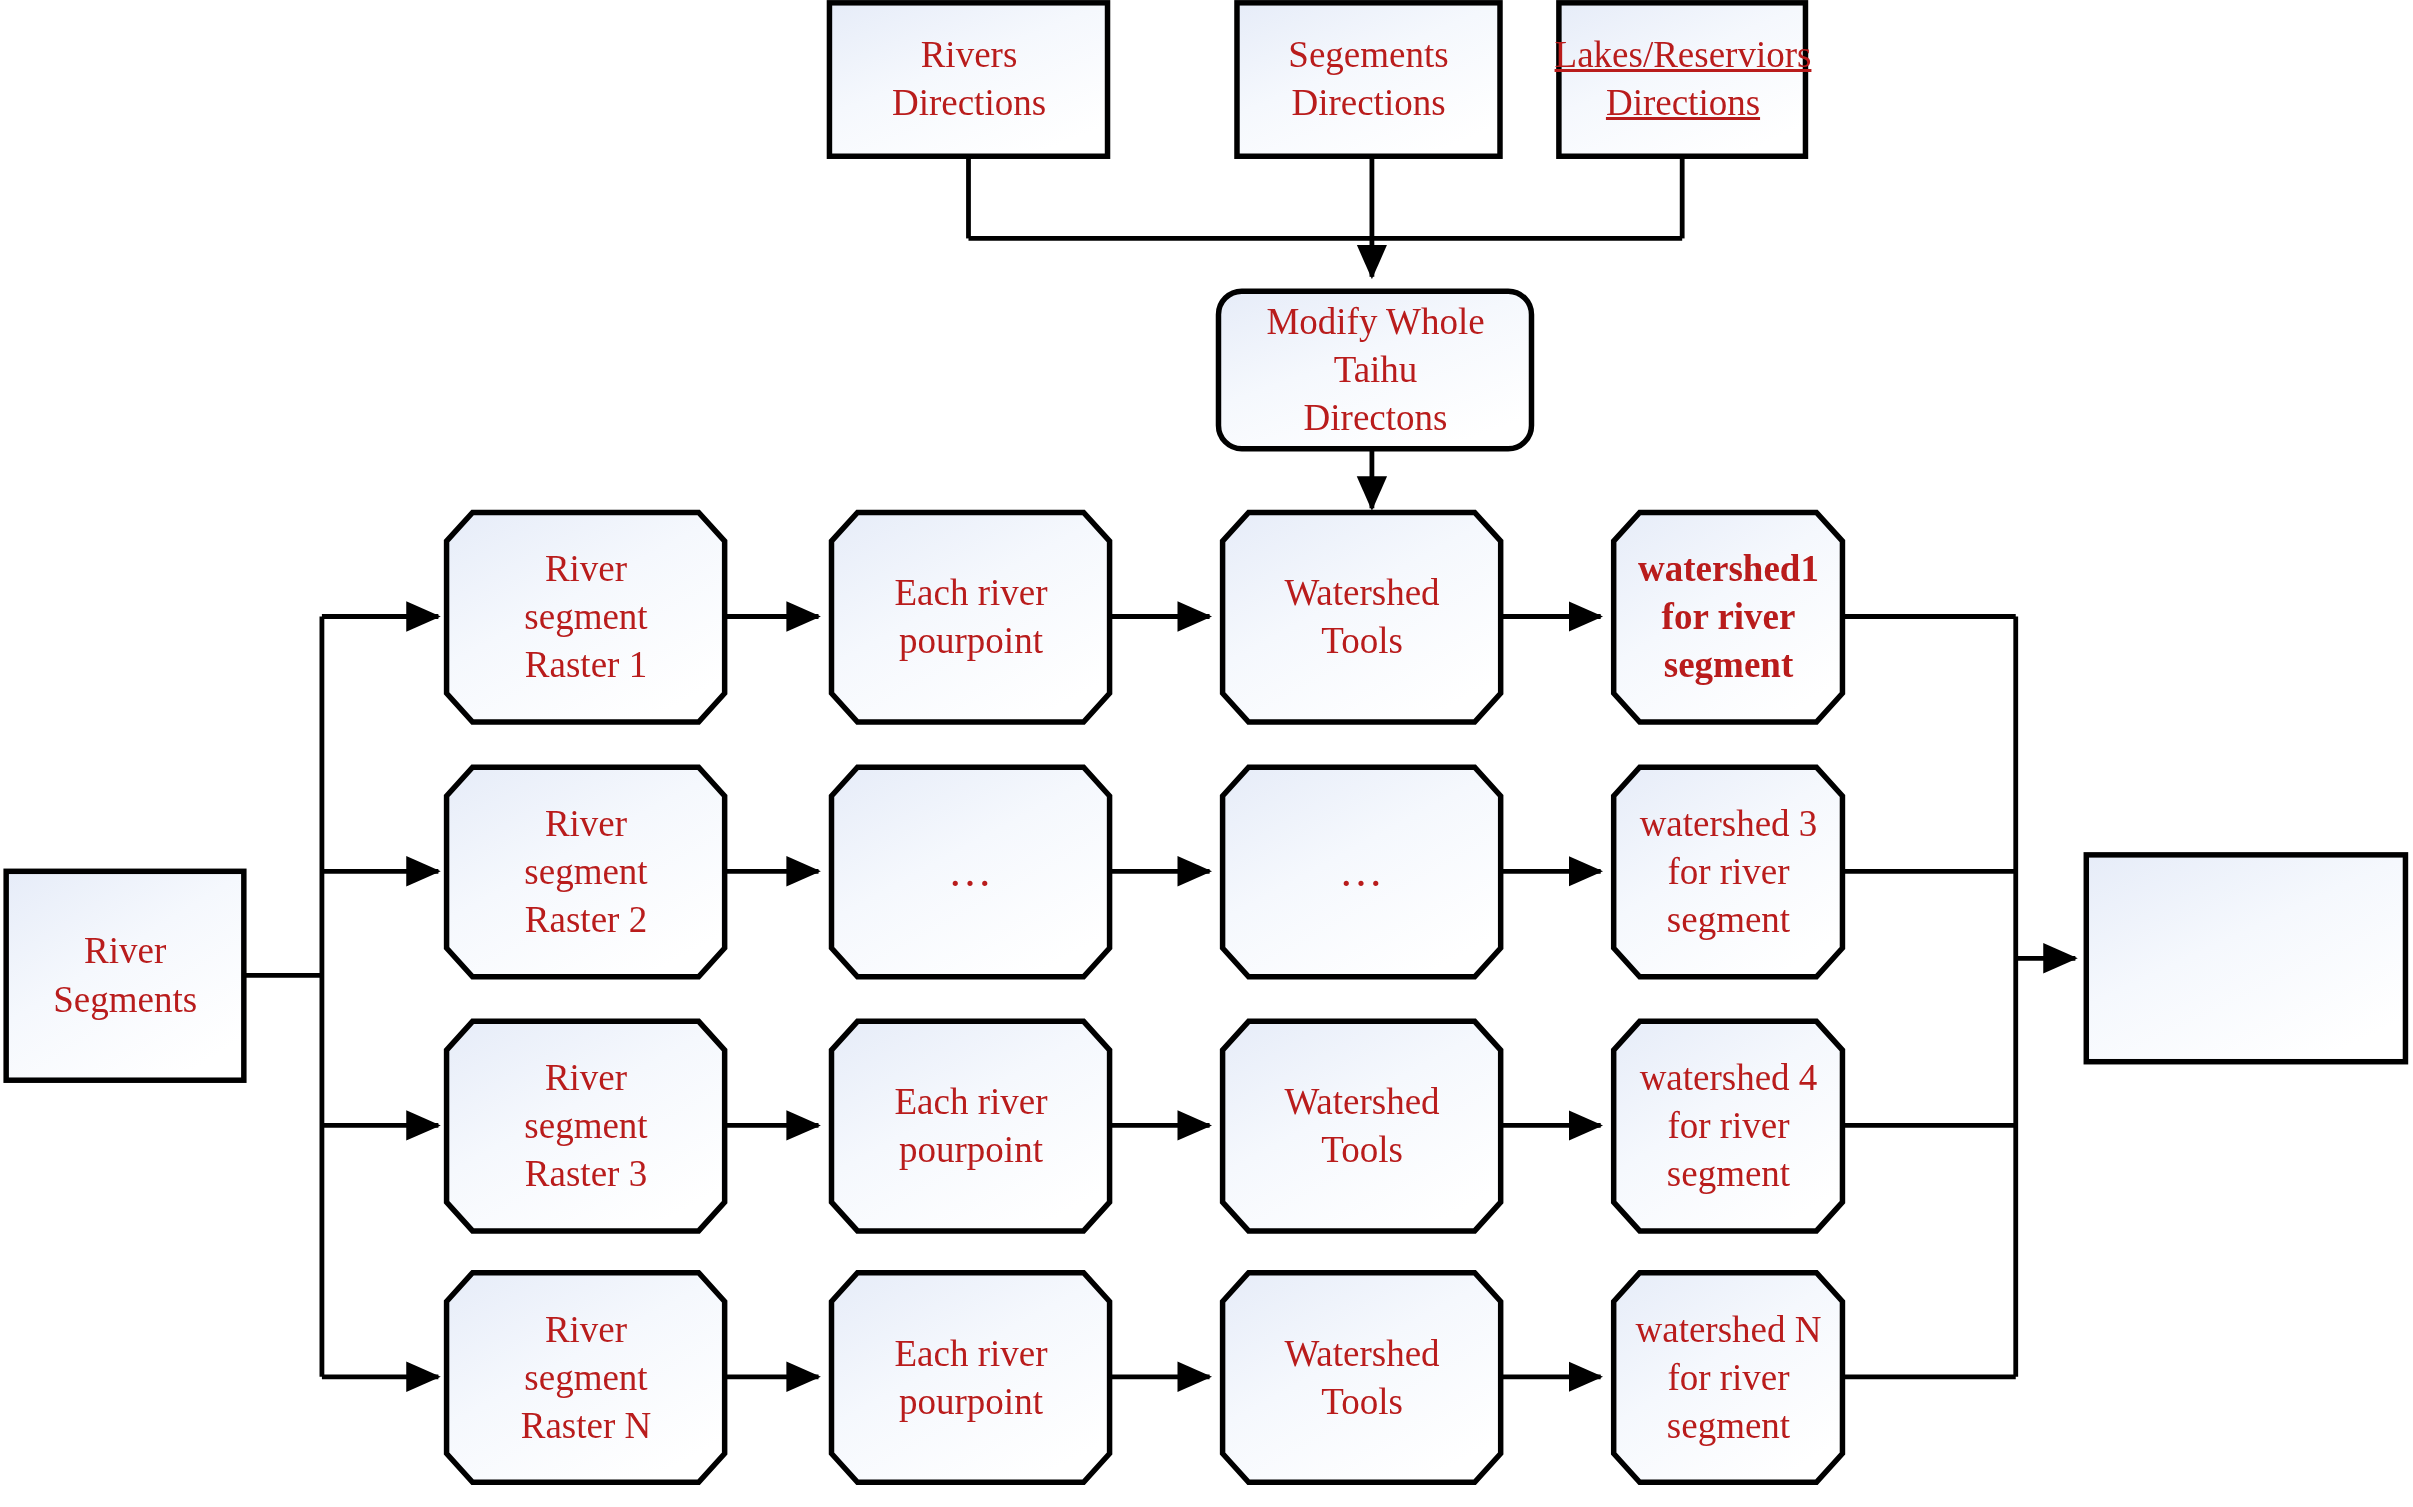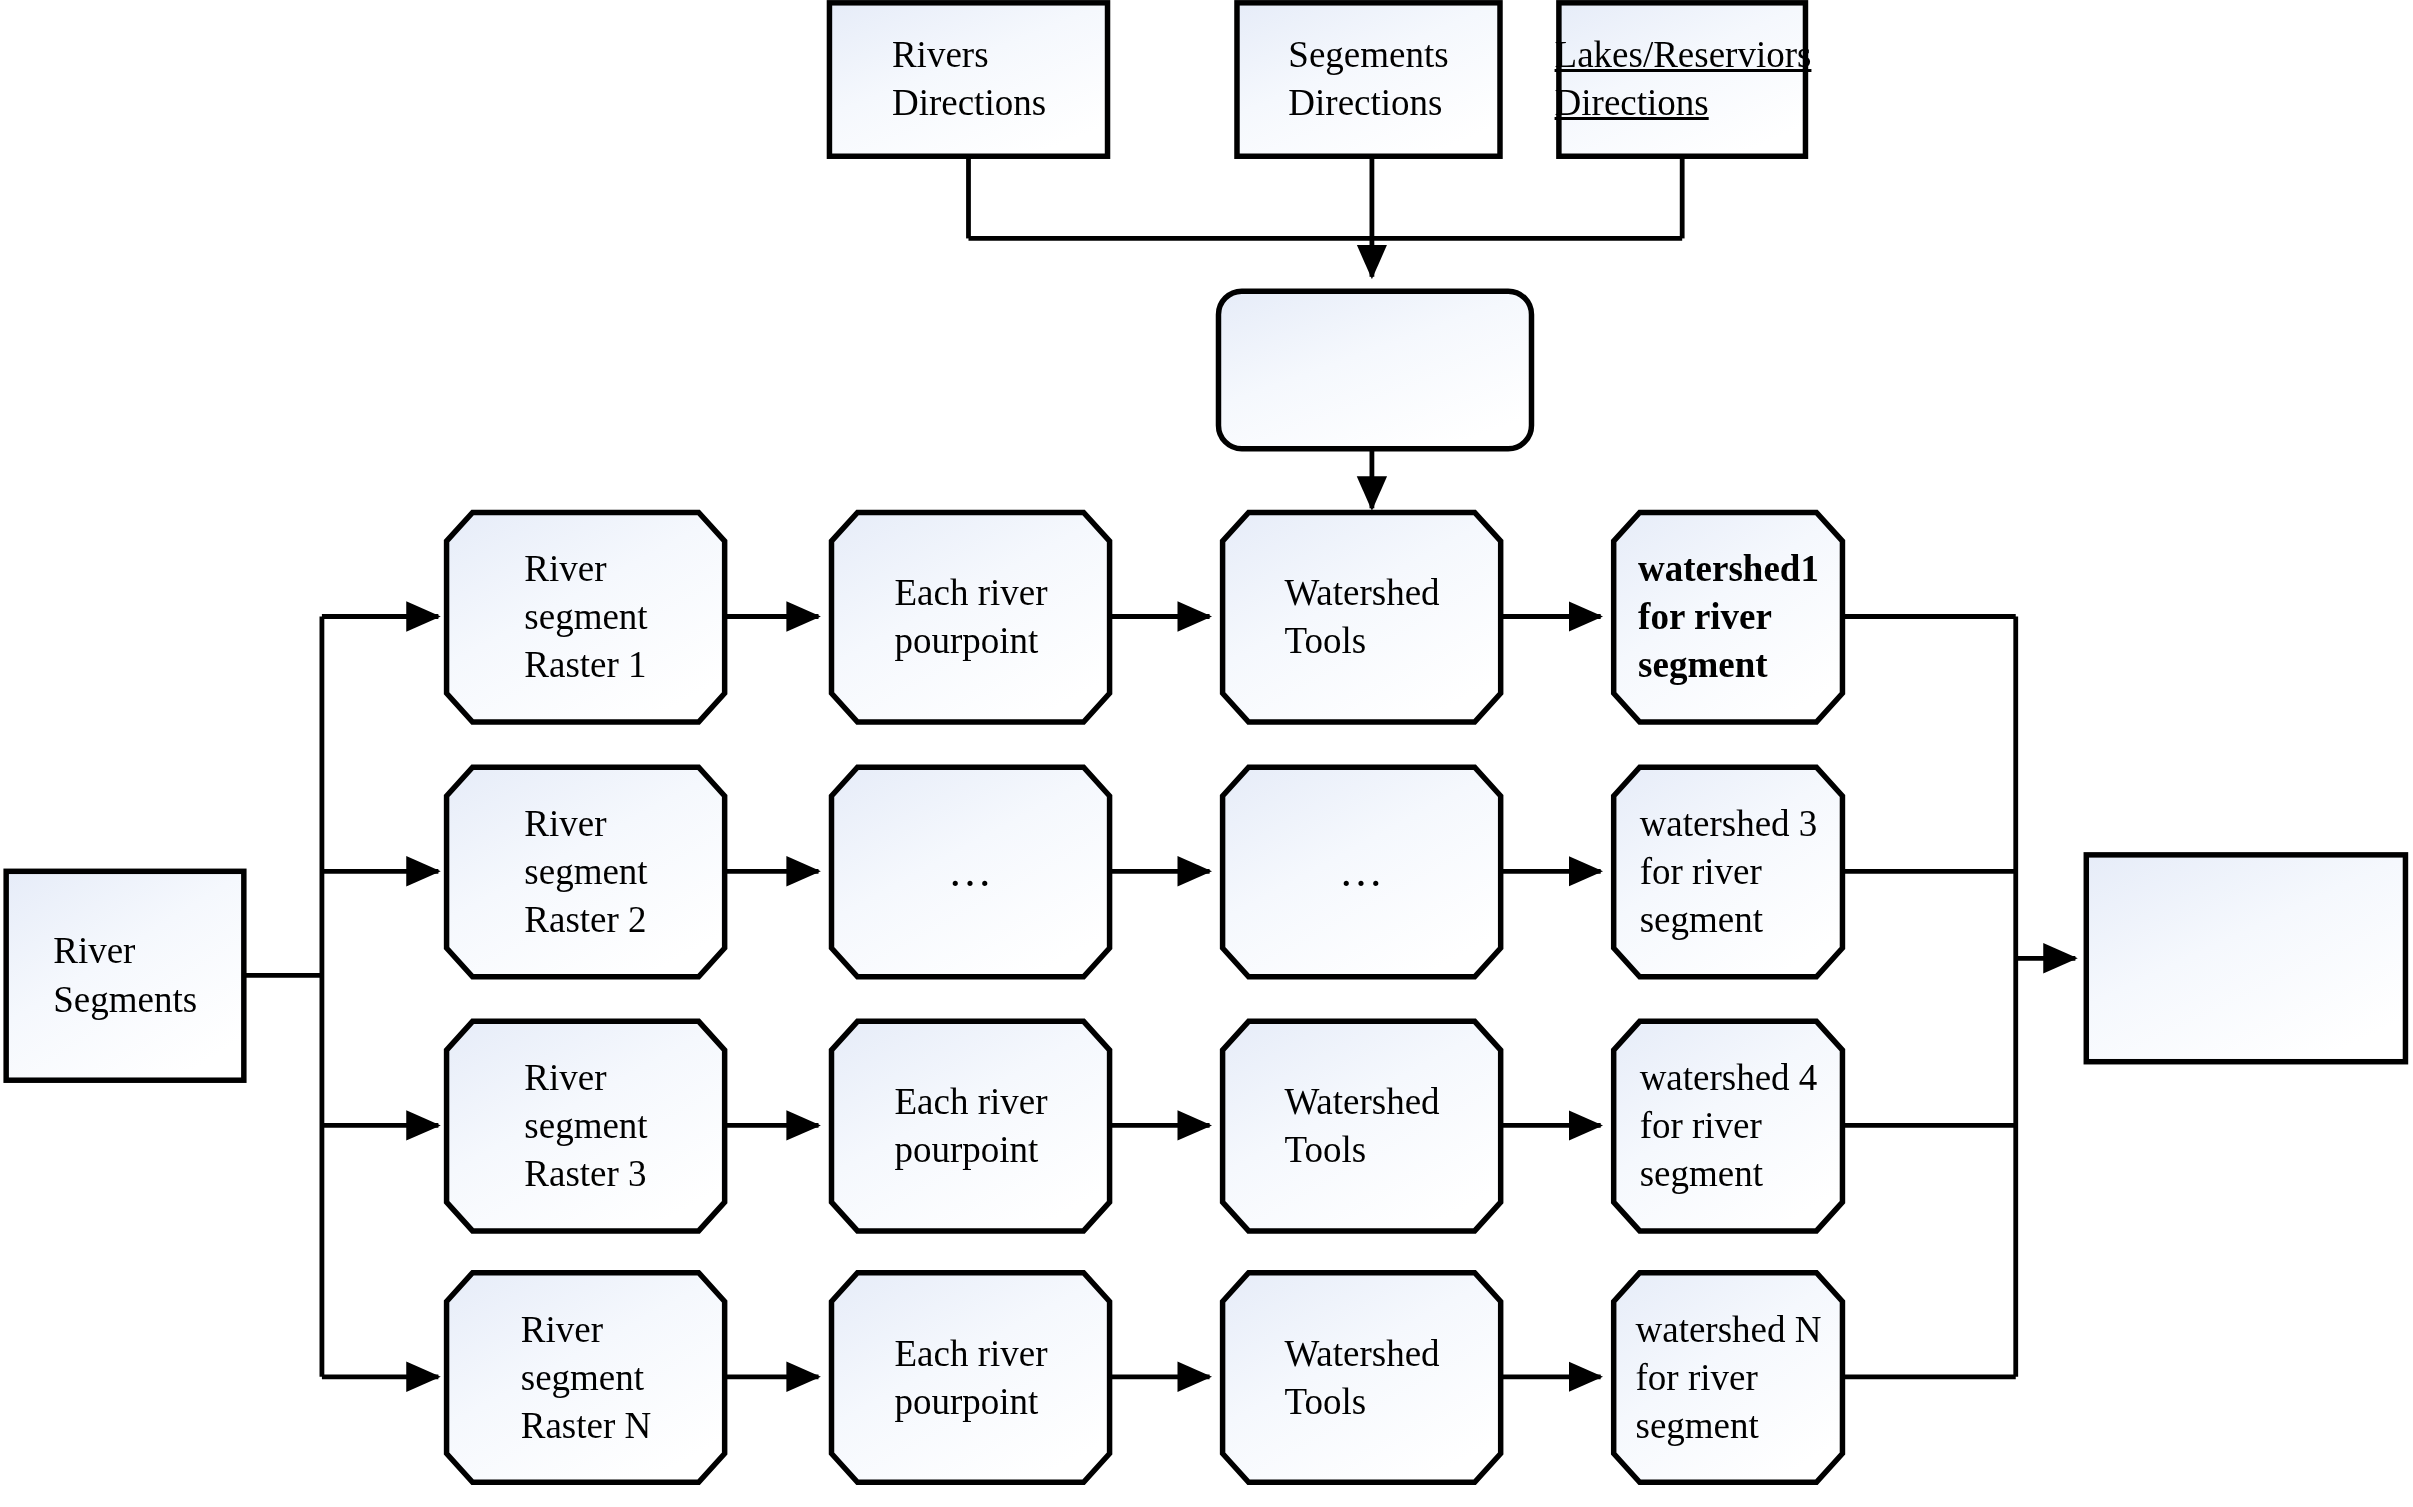--- a/index.html
+++ b/index.html
@@ -21,21 +21,22 @@
     top: 0;
     width: 2413px;
     height: 1507px;
   }
   .node-label {
     position: absolute;
     display: flex;
     flex-direction: column;
     align-items: center;
     justify-content: center;
-    color: #000000;
+    text-align: center;
+    color: #b91c1c;
     font-family: "Liberation Serif", "DejaVu Serif", serif;
     line-height: 1.30;
     pointer-events: none;
     white-space: pre-line;
   }
   .lbl-top     { font-size: 37px; }
   .lbl-modify  { font-size: 37px; }
   .lbl-proc    { font-size: 37px; }
   .lbl-src     { font-size: 37px; }
   .lbl-final   { font-size: 37px; }
@@ -124,20 +125,23 @@
     </g>
   </svg>
 
   <div class="node-label lbl-top" style="left:830px; top:2.7px; width:278px; height:153px;">Rivers
 Directions</div>
   <div class="node-label lbl-top" style="left:1230px; top:2.7px; width:277px; height:153px;">Segements
 Directions</div>
   <div class="node-label lbl-top" style="left:1546px; top:2.7px; width:274px; height:153px;text-decoration:underline;">Lakes/Reserviors
 Directions</div>
 
+  <div class="node-label lbl-modify" style="left:1219px; top:291px; width:313px; height:158px;">Modify Whole
+Taihu
+Directons</div>
 
   <div class="node-label lbl-src" style="left:6.2px; top:871px; width:238px; height:209px;">River
 Segments</div>
 
   <div class="node-label lbl-proc" style="left:447px; top:512px; width:278px; height:210px;">River
 segment
 Raster 1</div>
   <div class="node-label lbl-proc" style="left:832px; top:512px; width:278px; height:210px;">Each river
 pourpoint</div>
   <div class="node-label lbl-proc" style="left:1223px; top:512px; width:278px; height:210px;">Watershed

